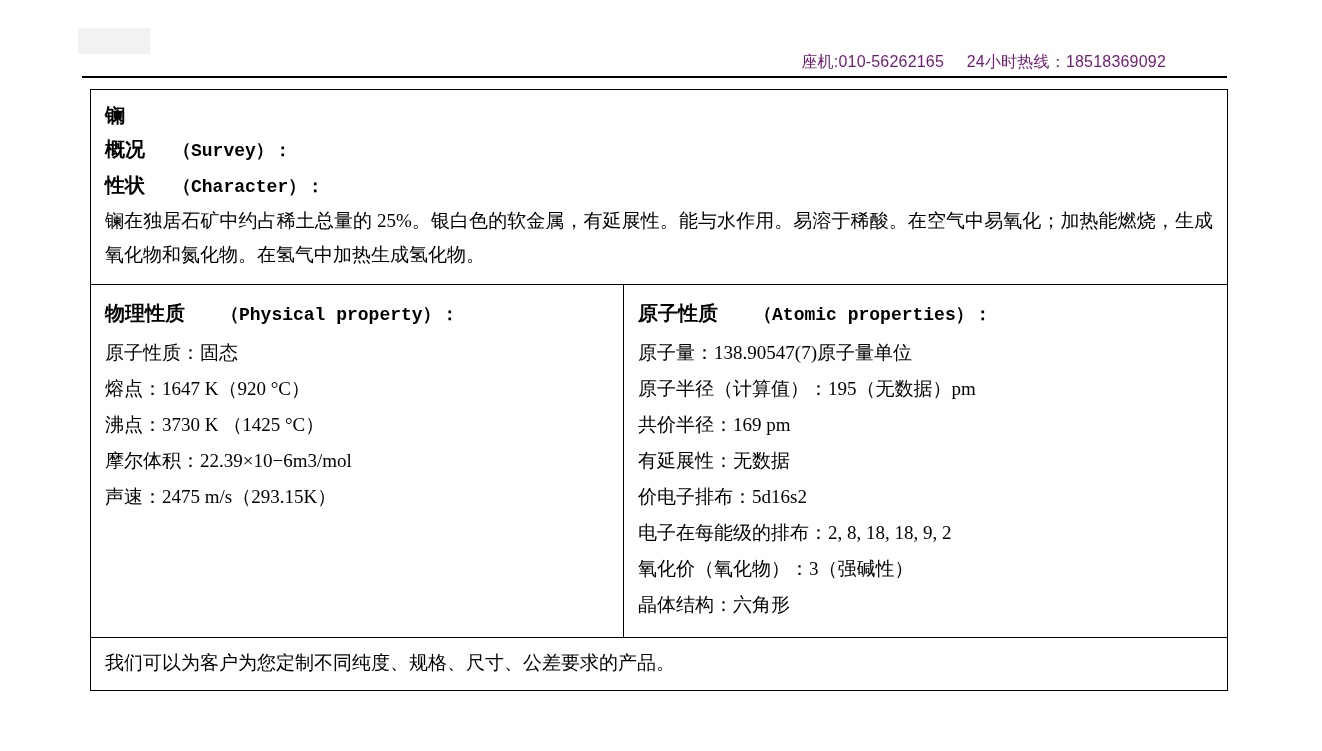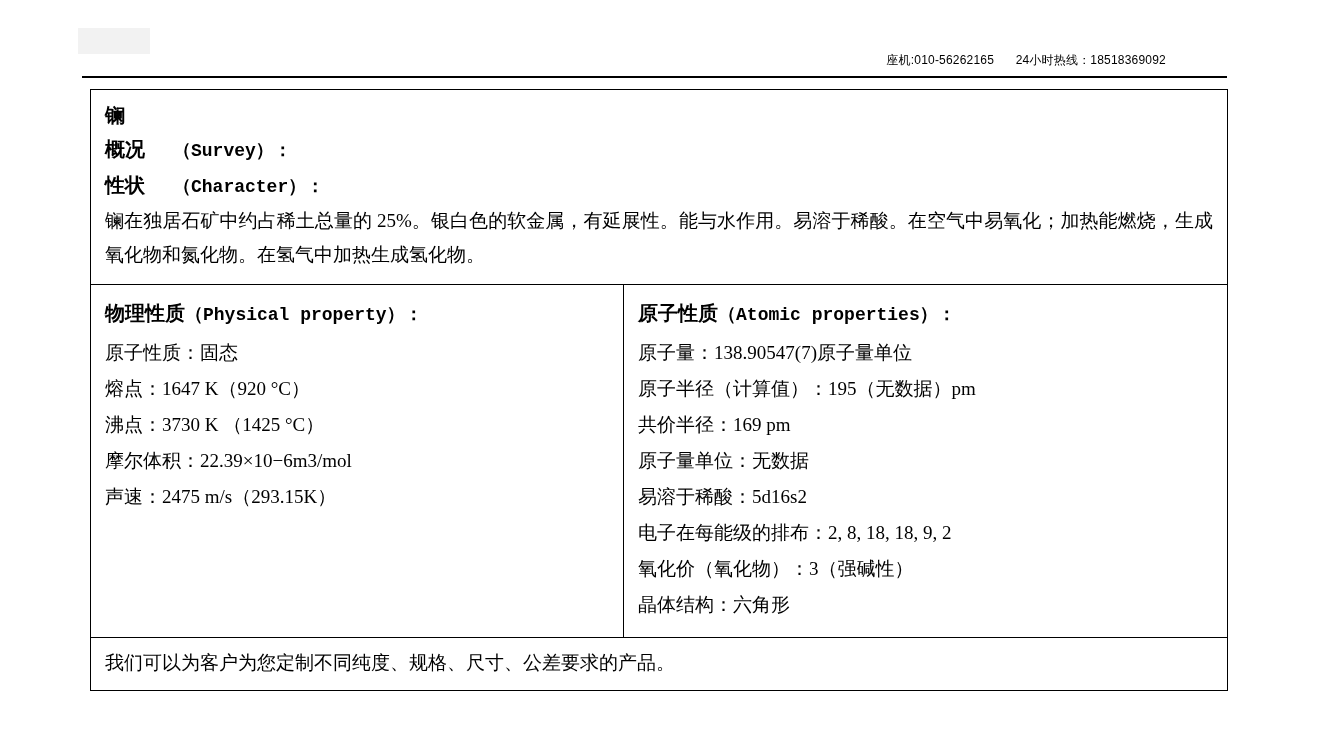--- a/index.html
+++ b/index.html
@@ -34,22 +34,22 @@
     top: 28px;
     width: 72px;
     height: 26px;
     background: #f2f2f2;
   }
   .header-contact {
     position: absolute;
     right: 156px;
     top: 52px;
     font-family: "Liberation Sans", sans-serif;
-    font-size: 12px;
-    color: #000000;
+    font-size: 16px;
+    color: #701a75;
     white-space: nowrap;
     letter-spacing: 0.2px;
   }
   .header-contact .phone-hot {
     margin-left: 18px;
   }
   .header-rule {
     position: absolute;
     left: 82px;
     top: 76px;
@@ -111,20 +111,21 @@
   .props-head {
     font-size: 20px;
     font-weight: bold;
     line-height: 36px;
     margin-bottom: 2px;
   }
   .props-head .en {
     font-family: "Liberation Mono", monospace;
     font-weight: bold;
     font-size: 18px;
+    margin-left: 36px;
   }
   .prop-item {
     font-size: 19px;
     line-height: 36px;
     white-space: nowrap;
   }
   .row-footer {
     padding: 8px 14px 10px 14px;
   }
   .footer-text {
@@ -170,22 +171,22 @@
         <div class="prop-item">摩尔体积：22.39×10−6m3/mol</div>
         <div class="prop-item">声速：2475 m/s（293.15K）</div>
       </div>
       <div class="props-col right">
         <div class="props-head">
           <span>原子性质</span><span class="en">（Atomic properties）：</span>
         </div>
         <div class="prop-item">原子量：138.90547(7)原子量单位</div>
         <div class="prop-item">原子半径（计算值）：195（无数据）pm</div>
         <div class="prop-item">共价半径：169 pm</div>
-        <div class="prop-item">原子量单位：无数据</div>
-        <div class="prop-item">易溶于稀酸：5d16s2</div>
+        <div class="prop-item">有延展性：无数据</div>
+        <div class="prop-item">价电子排布：5d16s2</div>
         <div class="prop-item">电子在每能级的排布：2, 8, 18, 18, 9, 2</div>
         <div class="prop-item">氧化价（氧化物）：3（强碱性）</div>
         <div class="prop-item">晶体结构：六角形</div>
       </div>
     </div>
 
     <div class="row-footer">
       <div class="footer-text">我们可以为客户为您定制不同纯度、规格、尺寸、公差要求的产品。</div>
     </div>
 

